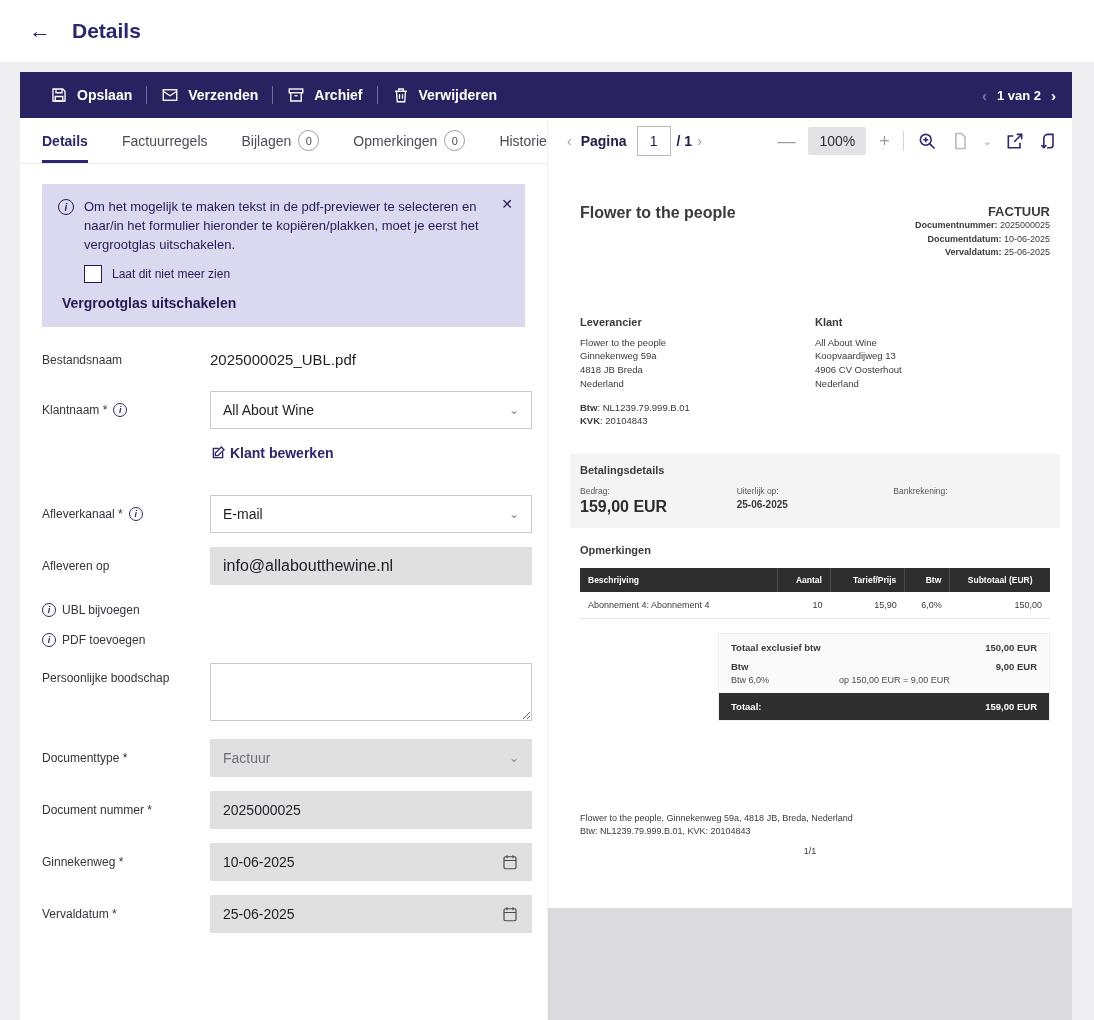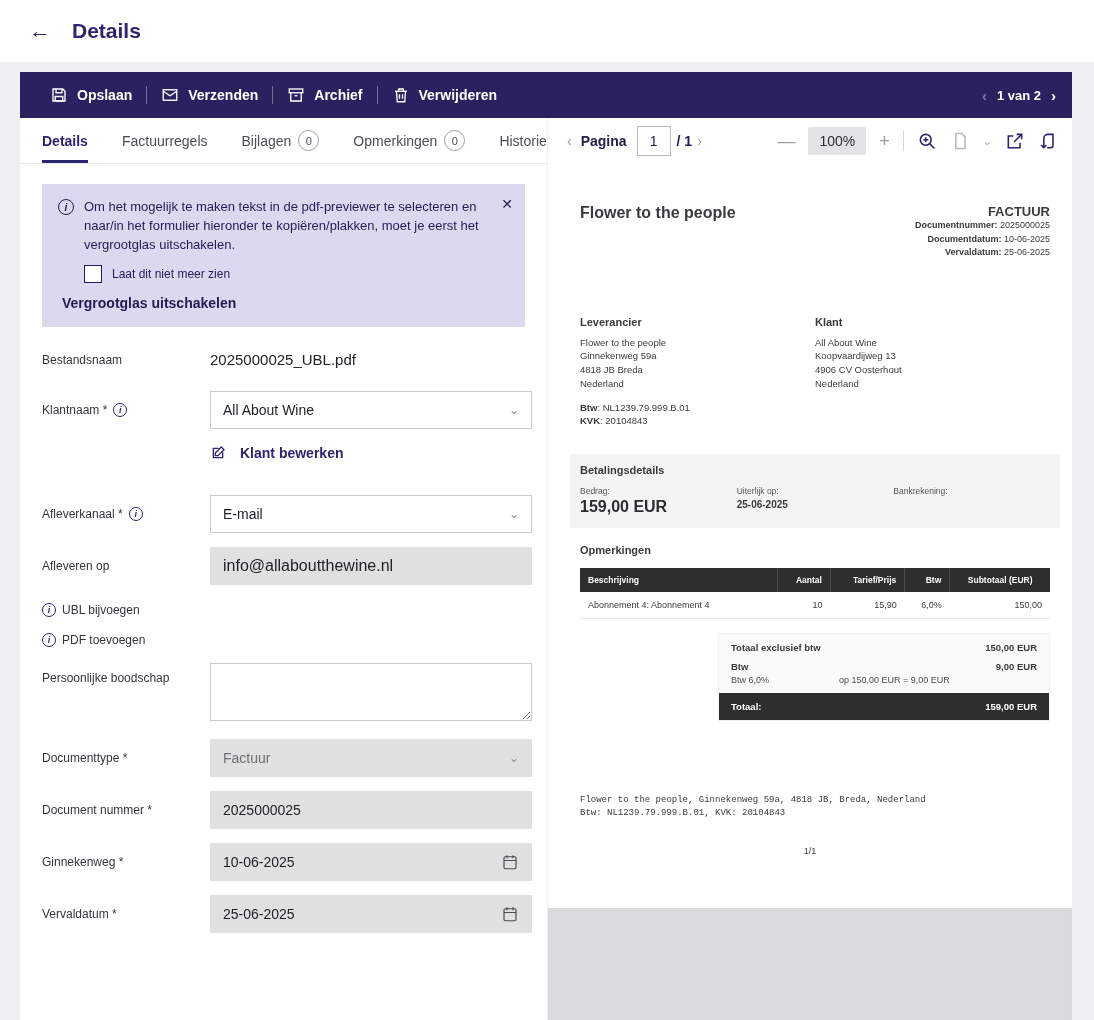--- a/index.html
+++ b/index.html
@@ -70,21 +70,21 @@
   .finfo { width:14px; height:14px; border:1.2px solid #2b2572; color:#2b2572;
     border-radius:50%; font-size:9px; font-style:italic; font-weight:bold;
     display:inline-flex; align-items:center; justify-content:center; flex-shrink:0; }
   .fctrl { width:322px; position:relative; }
   .ftext { font-size:15px; color:#1e1e24; }
   .fbox { height:38px; border:1px solid #c9c9cf; background:#fff; display:flex;
     align-items:center; padding:0 12px; font-size:14px; color:#1e1e24; width:100%; }
   .fbox.disabled { background:#e0e0e1; border-color:#e0e0e1; }
   .fbox.select { justify-content:space-between; cursor:pointer; }
   .chev { color:#8a8a92; font-size:12px; }
-  .link-row { margin:2px 0 18px 0; display:flex; align-items:center; gap:14px;
+  .link-row { margin:2px 0 18px 0; display:flex; align-items:center; gap:4px;
     color:#2b2572; font-weight:bold; font-size:14px; cursor:pointer; }
   .cb-checked { width:18px; height:18px; background:#2b2572; position:relative;
     cursor:pointer; }
   .cb-checked::after { content:""; position:absolute; left:5px; top:2px; width:5px;
     height:9px; border:solid #fff; border-width:0 2px 2px 0; transform:rotate(40deg); }
   .ftextarea { width:322px; height:58px; border:1px solid #c9c9cf; resize:both;
     font-family:"Liberation Sans",sans-serif; font-size:14px; padding:6px 10px; }
   .cal-icon { width:18px; height:18px; color:#4a4a52; margin-left:auto; flex-shrink:0; }
   .fbox input.inline-input { border:none; outline:none; background:transparent; flex:1;
     font-size:14px; color:#1e1e24; font-family:"Liberation Sans",sans-serif; }
@@ -147,22 +147,22 @@
   .inv-table td:first-child { text-align:left; }
 
   .inv-totals { margin:14px 0 0 138px; background:#fafafb; border:1px solid #f0f0f2; }
   .tot-row { display:flex; justify-content:space-between; padding:8px 12px 2px 12px;
     font-size:9.5px; font-weight:bold; }
   .tot-sub { display:flex; padding:1px 12px 8px 12px; font-size:9px; color:#4a4a4e; }
   .tot-sub span:first-child { width:108px; }
   .tot-dark { display:flex; justify-content:space-between; background:#2e2e2e; color:#fff;
     font-size:9.5px; font-weight:bold; padding:8px 12px; }
 
-  .inv-footer { position:absolute; left:32px; right:22px; top:630px; font-size:9px;
-    line-height:1.4; color:#3a3a3e;font-family:Liberation Mono, monospace; }
+  .inv-footer { position:absolute; left:32px; right:22px; top:648px; font-size:9px;
+    line-height:1.4; color:#3a3a3e; }
   .inv-pageno { position:absolute; left:0; right:0; top:682px; text-align:center;
     font-size:9px; color:#3a3a3e; }
 </style>
 </head>
 <body>
 
 <div class="top-header">
   <div class="back-btn">←</div>
   <div class="page-title">Details</div>
 </div>

